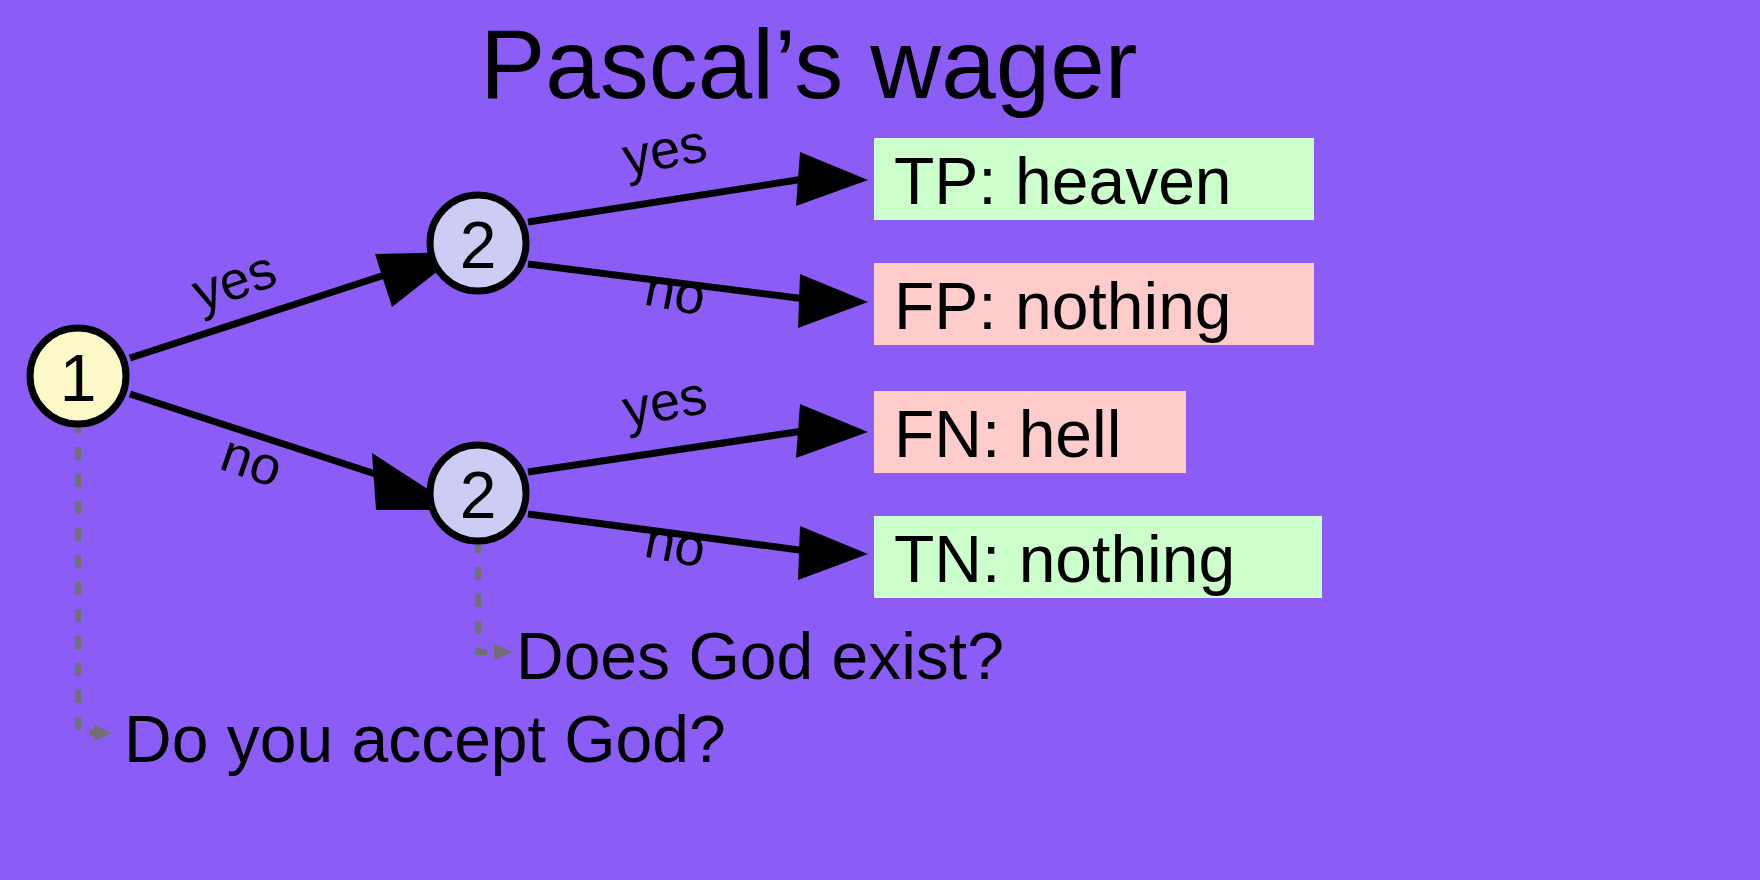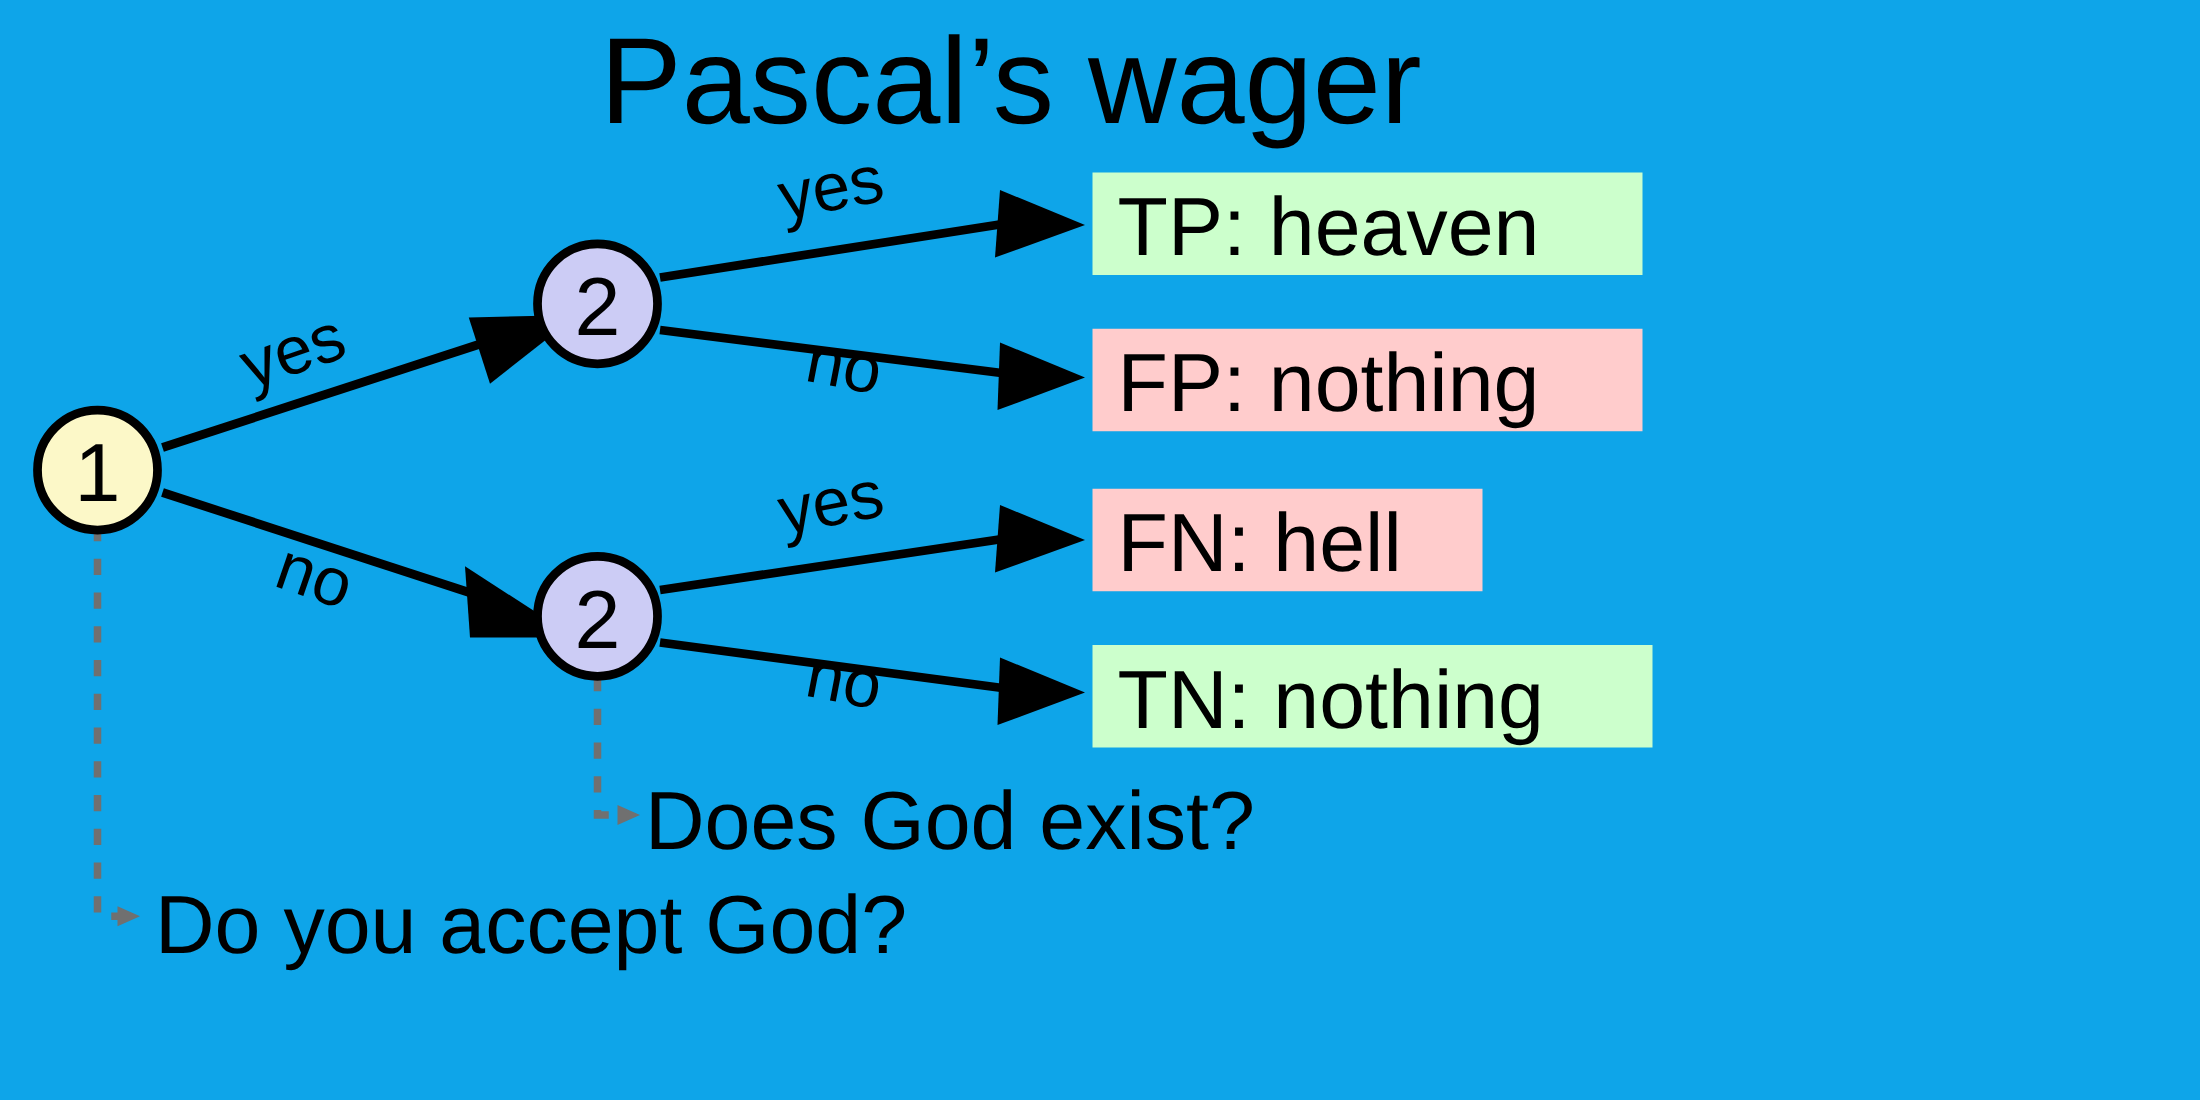--- a/index.html
+++ b/index.html
@@ -9,21 +9,21 @@
     background: #ffffff;
   }
   body {
     font-family: "Liberation Sans", sans-serif;
     color: #000000;
   }
   #stage {
     position: relative;
     width: 1760px;
     height: 880px;
-    background: #0ea5e9;
+    background: #8b5cf6;
     overflow: hidden;
   }
   #diagram-svg {
     position: absolute;
     left: 0;
     top: 0;
     width: 1760px;
     height: 880px;
   }
   .title-text {

